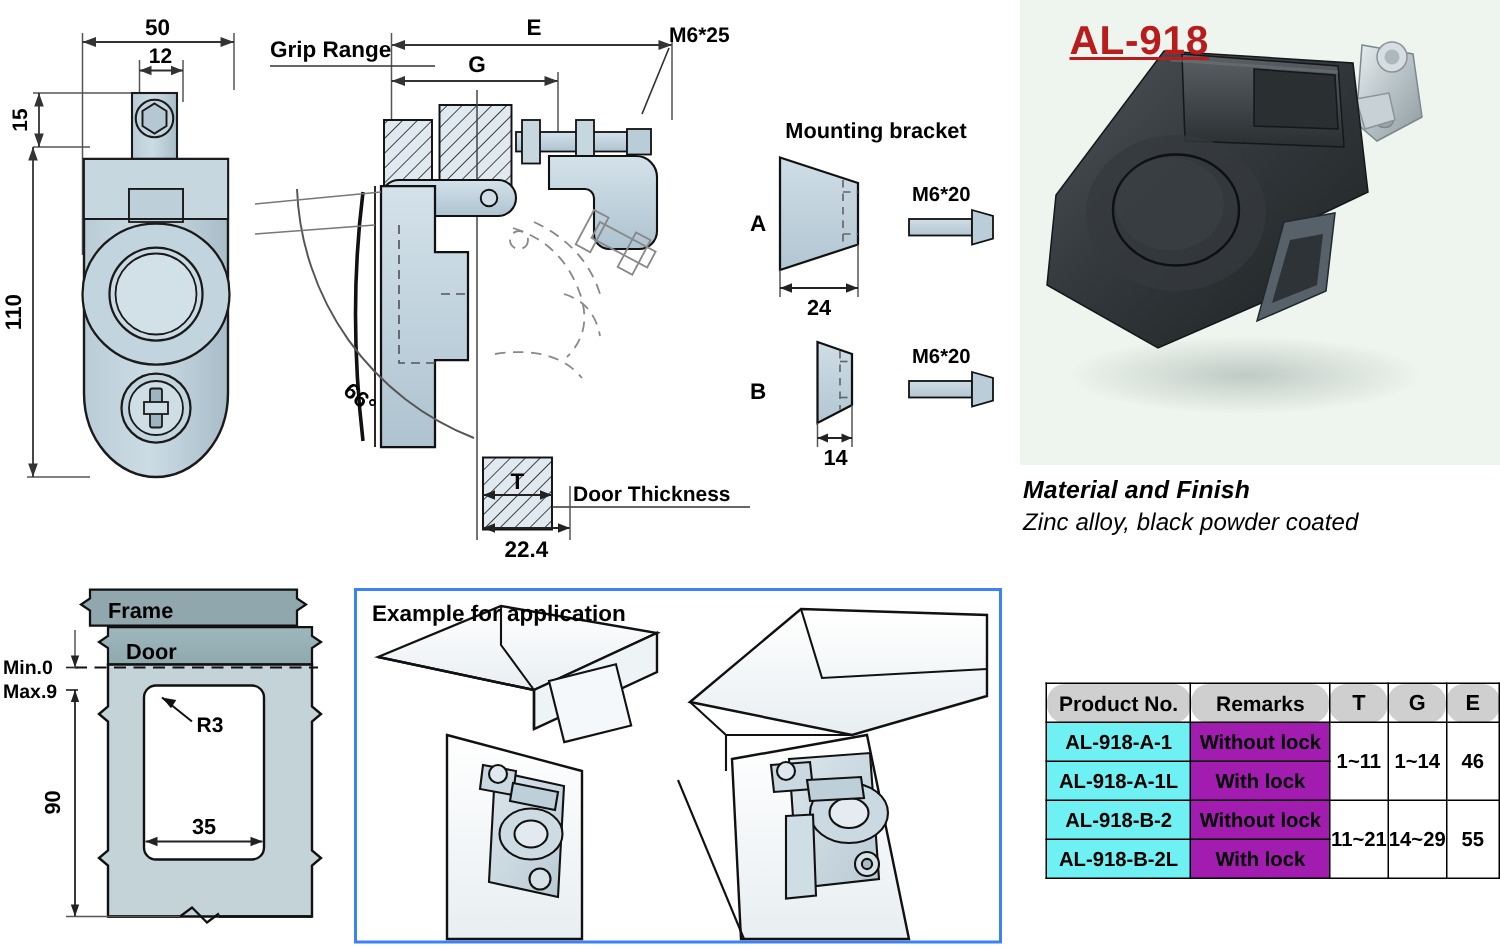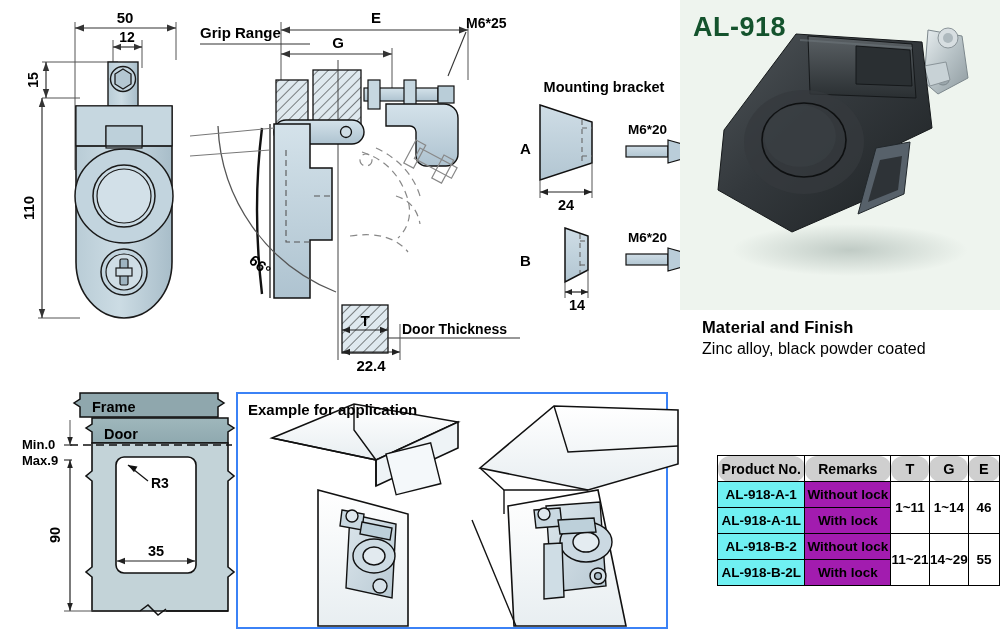--- a/index.html
+++ b/index.html
@@ -2,31 +2,31 @@
 <html><head>
 <meta charset="utf-8">
 <style>
   html,body{margin:0;padding:0;}
   body{
     width:1000px;height:632px;position:relative;overflow:hidden;
     background:#ffffff;
     font-family:"Liberation Sans", sans-serif;
     color:#000;
   }
-  .panel{position:absolute;padding-left:20px;}
+  .panel{position:absolute;}
   svg{display:block;overflow:visible;}
 
   
   #photo-panel{left:680px;top:0;width:320px;height:310px;background:#eef4ee;}
   #photo-title{
-    position:absolute;left:13px;top:12px;font-size:27px;font-weight:bold;
-    letter-spacing:.5px;color:#14532d;
+    position:absolute;left:33px;top:12px;font-size:27px;font-weight:bold;
+    letter-spacing:.5px;color:#b91c1c;text-decoration:underline;
   }
   
-  #material-block{left:682px;top:318px;width:316px;}
+  #material-block{left:682px;top:318px;width:316px;font-style:italic;}
   #material-heading{font-size:16.5px;font-weight:bold;letter-spacing:.1px;}
   #material-text{font-size:16px;margin-top:3px;letter-spacing:.05px;}
 
   
   #spec-table-wrap{left:697px;top:455px;}
   table.spec{border-collapse:collapse;font-size:13.5px;}
   table.spec td,table.spec th{
     border:1px solid #000;text-align:center;padding:0;
     height:25px;font-weight:bold;
   }

